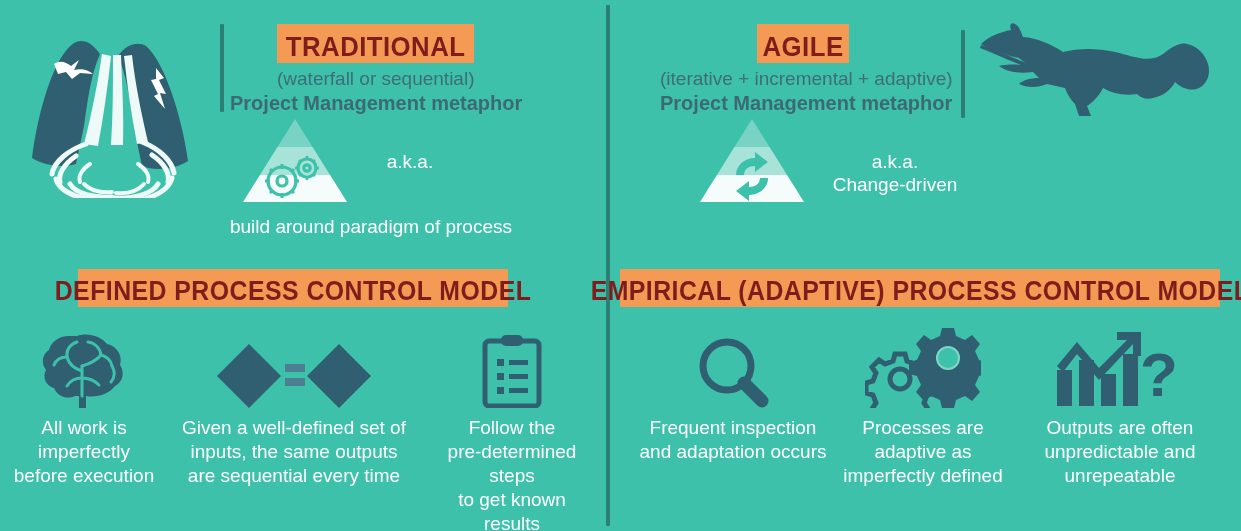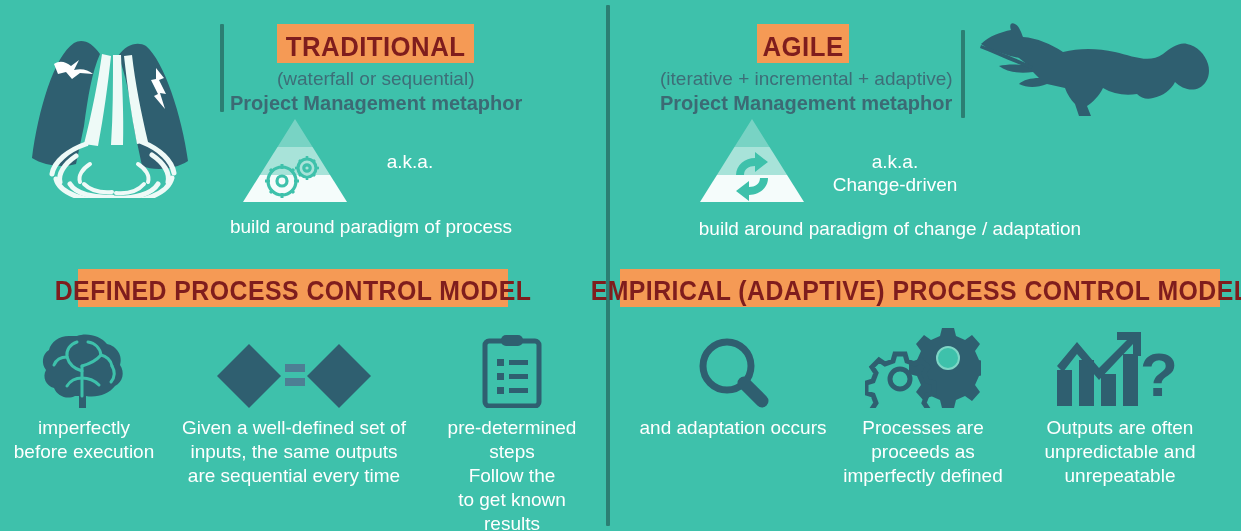--- a/index.html
+++ b/index.html
@@ -227,21 +227,20 @@
         <path d="M68 59 C68 69 59 76 49 76 L49 82 L36 72 L49 62 L49 68
                  C55 68 60 65 60 59 Z"></path>
       </g>
     </svg>
   </div>
 
   <div class="aka" id="a-aka">
     <div>a.k.a.</div>
     <div>Change-driven</div>
   </div>
-  <div class="paradigm" id="a-par">build around paradigm of change / adaptation</div>
 
   <div class="chip" id="chip-defined">
     <span>DEFINED PROCESS CONTROL MODEL</span>
   </div>
   <div class="chip" id="chip-empirical">
     <span>EMPIRICAL (ADAPTIVE) PROCESS CONTROL MODEL</span>
   </div>
 
   <div class="cell" id="cell-brain">
     <div class="art">
@@ -258,20 +257,21 @@
           <path d="M28 27 C27 20 31 14 38 12"></path>
           <path d="M62 25 C67 26 72 30 73 36"></path>
           <path d="M62 25 C61 18 56 13 49 12"></path>
           <path d="M43 48 C37 48 31 51 28 56"></path>
           <path d="M43 48 C50 48 56 51 60 55"></path>
           <path d="M73 36 C76 41 76 47 72 52"></path>
         </g>
       </svg>
     </div>
     <div class="cap caplines">
+      <span>All work is</span>
       <span>imperfectly</span>
       <span>before execution</span>
     </div>
   </div>
 
   <div class="cell" id="cell-diamond">
     <div class="art">
       <svg viewBox="0 0 158 66" width="158" height="66">
         <polygon points="34,2 66,34 34,66 2,34" fill="#2f5f70"></polygon>
         <polygon points="124,2 156,34 124,66 92,34" fill="#2f5f70"></polygon>
@@ -295,34 +295,35 @@
           <rect x="15" y="25" width="7" height="7"></rect>
           <rect x="27" y="26" width="19" height="5"></rect>
           <rect x="15" y="39" width="7" height="7"></rect>
           <rect x="27" y="40" width="19" height="5"></rect>
           <rect x="15" y="53" width="7" height="7"></rect>
           <rect x="27" y="54" width="19" height="5"></rect>
         </g>
       </svg>
     </div>
     <div class="cap caplines">
+      <span>Follow the</span>
       <span>pre-determined steps</span>
-      <span>Follow the</span>
       <span>to get known results</span>
     </div>
   </div>
 
   <div class="cell" id="cell-magnify">
     <div class="art">
       <svg viewBox="0 0 76 72" width="76" height="72">
         <circle cx="32" cy="30" r="24" fill="none" stroke="#2f5f70" stroke-width="7"></circle>
         <line x1="49" y1="47" x2="67" y2="65" stroke="#2f5f70" stroke-width="13" stroke-linecap="round"></line>
       </svg>
     </div>
     <div class="cap caplines">
+      <span>Frequent inspection</span>
       <span>and adaptation occurs</span>
     </div>
   </div>
 
   <div class="cell" id="cell-gears">
     <div class="art">
       <svg viewBox="0 0 116 86" width="116" height="86">
 
         <g fill="#2f5f70">
           <path d="M77 6 h12 l2 8 l9 4 l7 -5 l8 9 l-5 7 l4 9 l8 2 v12 l-8 2 l-4 9 l5 7 l-8 9 l-7 -5 l-9 4 l-2 8 h-12 l-2 -8 l-9 -4 l-7 5 l-8 -9 l5 -7 l-4 -9 l-8 -2 v-12 l8 -2 l4 -9 l-5 -7 l8 -9 l7 5 l9 -4 Z"></path>
@@ -331,21 +332,21 @@
         <circle cx="83" cy="36" r="11" fill="none" stroke="#7fd6c6" stroke-width="2"></circle>
 
         <g fill="none" stroke="#2f5f70" stroke-width="5">
           <path d="M30 32 h10 l2 7 l8 3 l6 -4 l7 7 l-4 6 l3 8 l7 2 v10 l-7 2 l-3 8 l4 6 l-7 7 l-6 -4 l-8 3 l-2 7 h-10 l-2 -7 l-8 -3 l-6 4 l-7 -7 l4 -6 l-3 -8 l-7 -2 v-10 l7 -2 l3 -8 l-4 -6 l7 -7 l6 4 l8 -3 Z"></path>
           <circle cx="35" cy="57" r="10"></circle>
         </g>
       </svg>
     </div>
     <div class="cap caplines">
       <span>Processes are</span>
-      <span>proceeds as</span>
+      <span>adaptive as</span>
       <span>imperfectly defined</span>
     </div>
   </div>
 
   <div class="cell" id="cell-chart">
     <div class="art">
       <svg viewBox="0 0 130 78" width="130" height="78">
         <g fill="#2f5f70">
           <rect x="2" y="40" width="15" height="36"></rect>
           <rect x="24" y="30" width="15" height="46"></rect>

